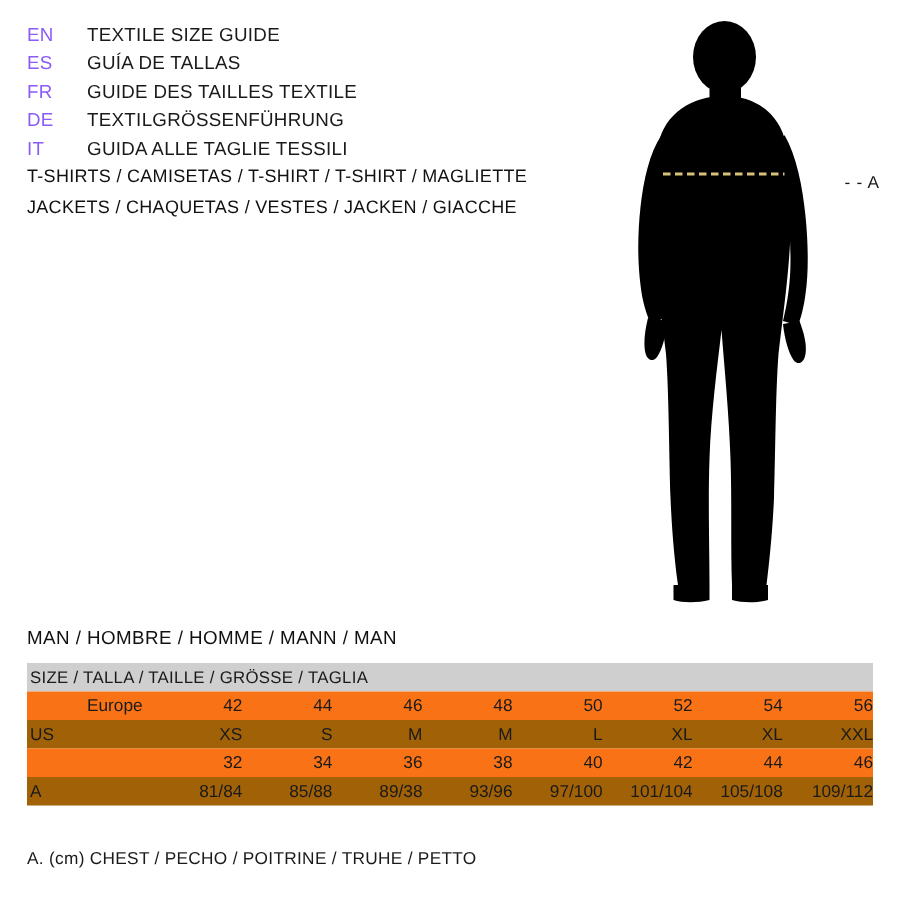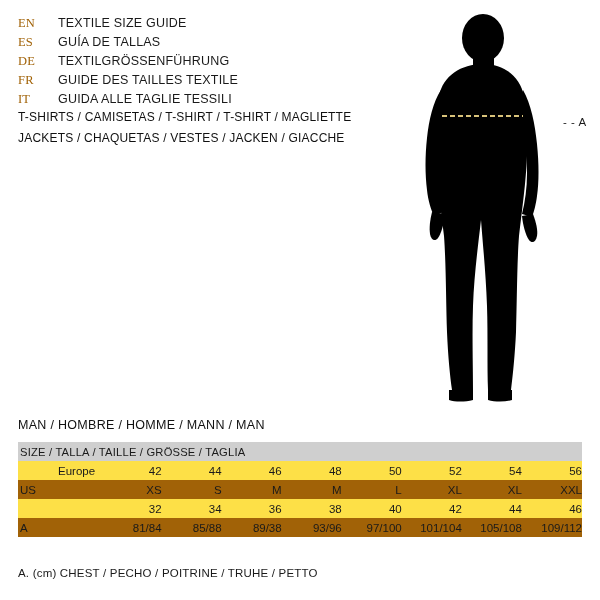--- a/index.html
+++ b/index.html
@@ -31,22 +31,21 @@
   .lang-row {
     display: flex;
     align-items: baseline;
     height: 19px;
     font-size: 12.5px;
     letter-spacing: 0.2px;
   }
   .lang-code {
     width: 40px;
     flex: 0 0 40px;
-    color: #a16207;
-    font-family: Liberation Serif, serif;
+    color: #8b5cf6;
   }
   .lang-text {
     color: #1a1a1a;
   }
 
   
   .cat-block {
     position: absolute;
     left: 18px;
     top: 110px;
@@ -102,21 +101,21 @@
     padding: 0 0 0 2px;
     vertical-align: middle;
     white-space: nowrap;
   }
   tr.row-head td {
     background: #cfcfcf;
     font-size: 11.2px;
     letter-spacing: 0.2px;
   }
   tr.row-shade td {
-    background: #fde047;
+    background: #f97316;
     padding-left: 40px;
   }
   tr.row-plain td {
     background: #a16207;
   }
   td.col-label {
     width: 86px;
   }
   td.cell {
     width: 68px;
@@ -142,26 +141,26 @@
   <div class="lang-block">
     <div class="lang-row">
       <span class="lang-code">EN</span>
       <span class="lang-text">TEXTILE SIZE GUIDE</span>
     </div>
     <div class="lang-row">
       <span class="lang-code">ES</span>
       <span class="lang-text">GUÍA DE TALLAS</span>
     </div>
     <div class="lang-row">
+      <span class="lang-code">FR</span>
+      <span class="lang-text">GUIDE DES TAILLES TEXTILE</span>
+    </div>
+    <div class="lang-row">
       <span class="lang-code">DE</span>
       <span class="lang-text">TEXTILGRÖSSENFÜHRUNG</span>
-    </div>
-    <div class="lang-row">
-      <span class="lang-code">FR</span>
-      <span class="lang-text">GUIDE DES TAILLES TEXTILE</span>
     </div>
     <div class="lang-row">
       <span class="lang-code">IT</span>
       <span class="lang-text">GUIDA ALLE TAGLIE TESSILI</span>
     </div>
   </div>
 
   <div class="cat-block">
     <div class="cat-line">T-SHIRTS / CAMISETAS / T-SHIRT / T-SHIRT / MAGLIETTE</div>
     <div class="cat-line">JACKETS / CHAQUETAS / VESTES / JACKEN / GIACCHE</div>

